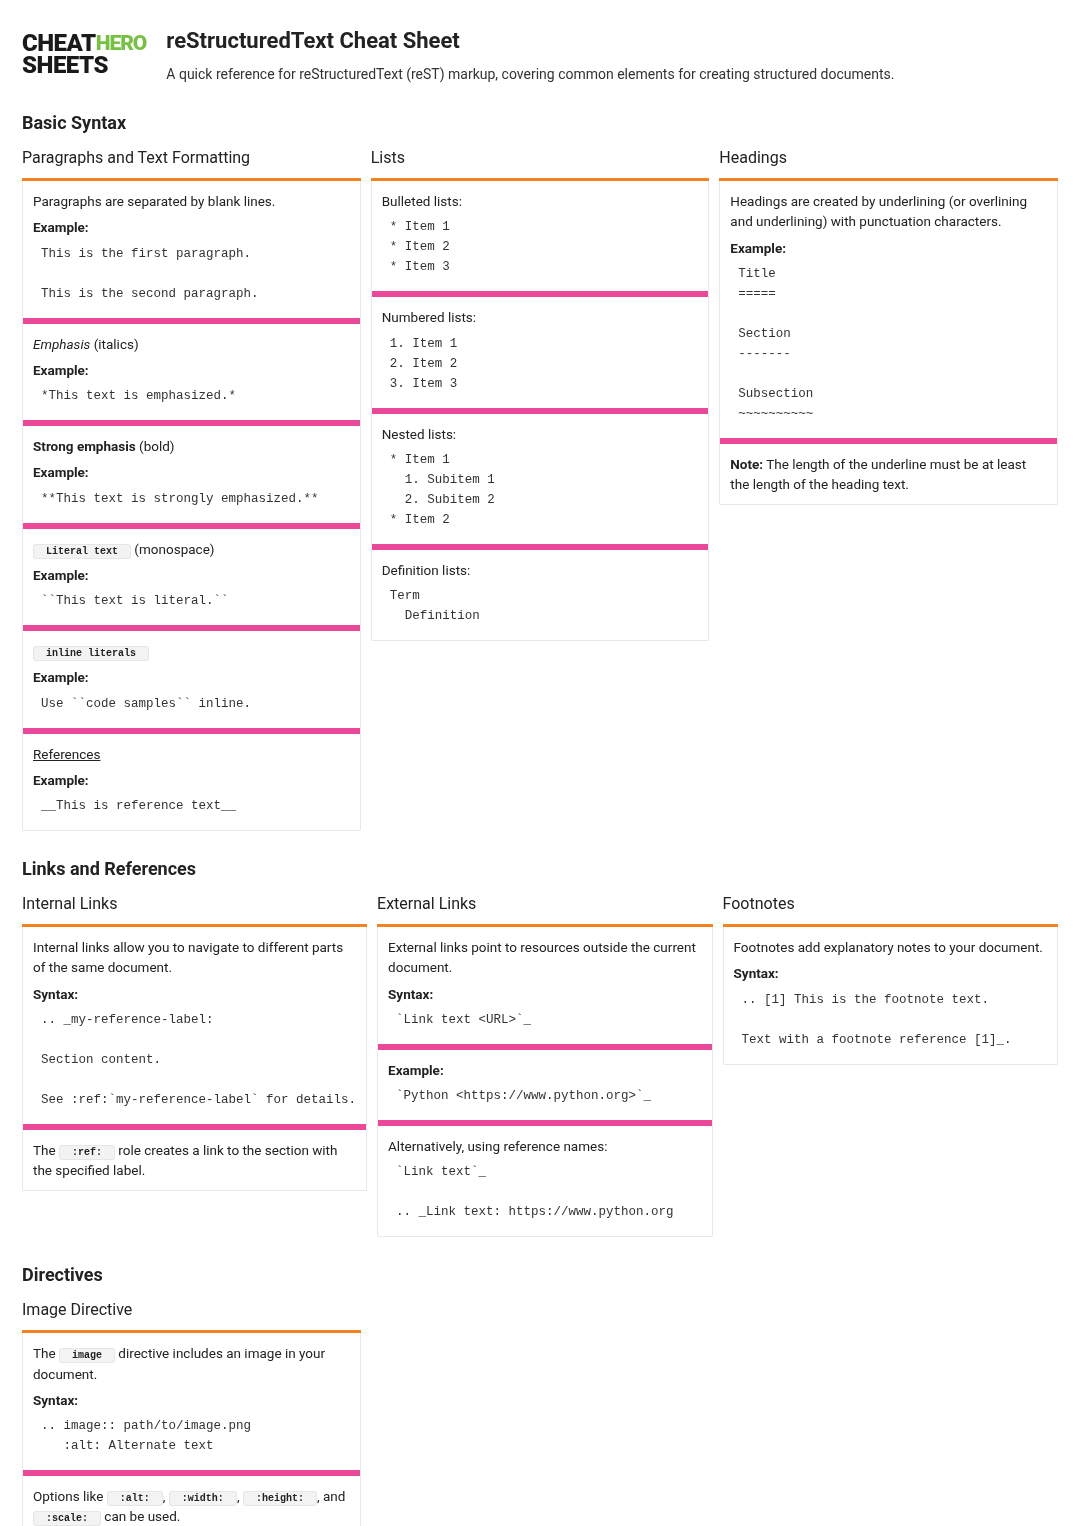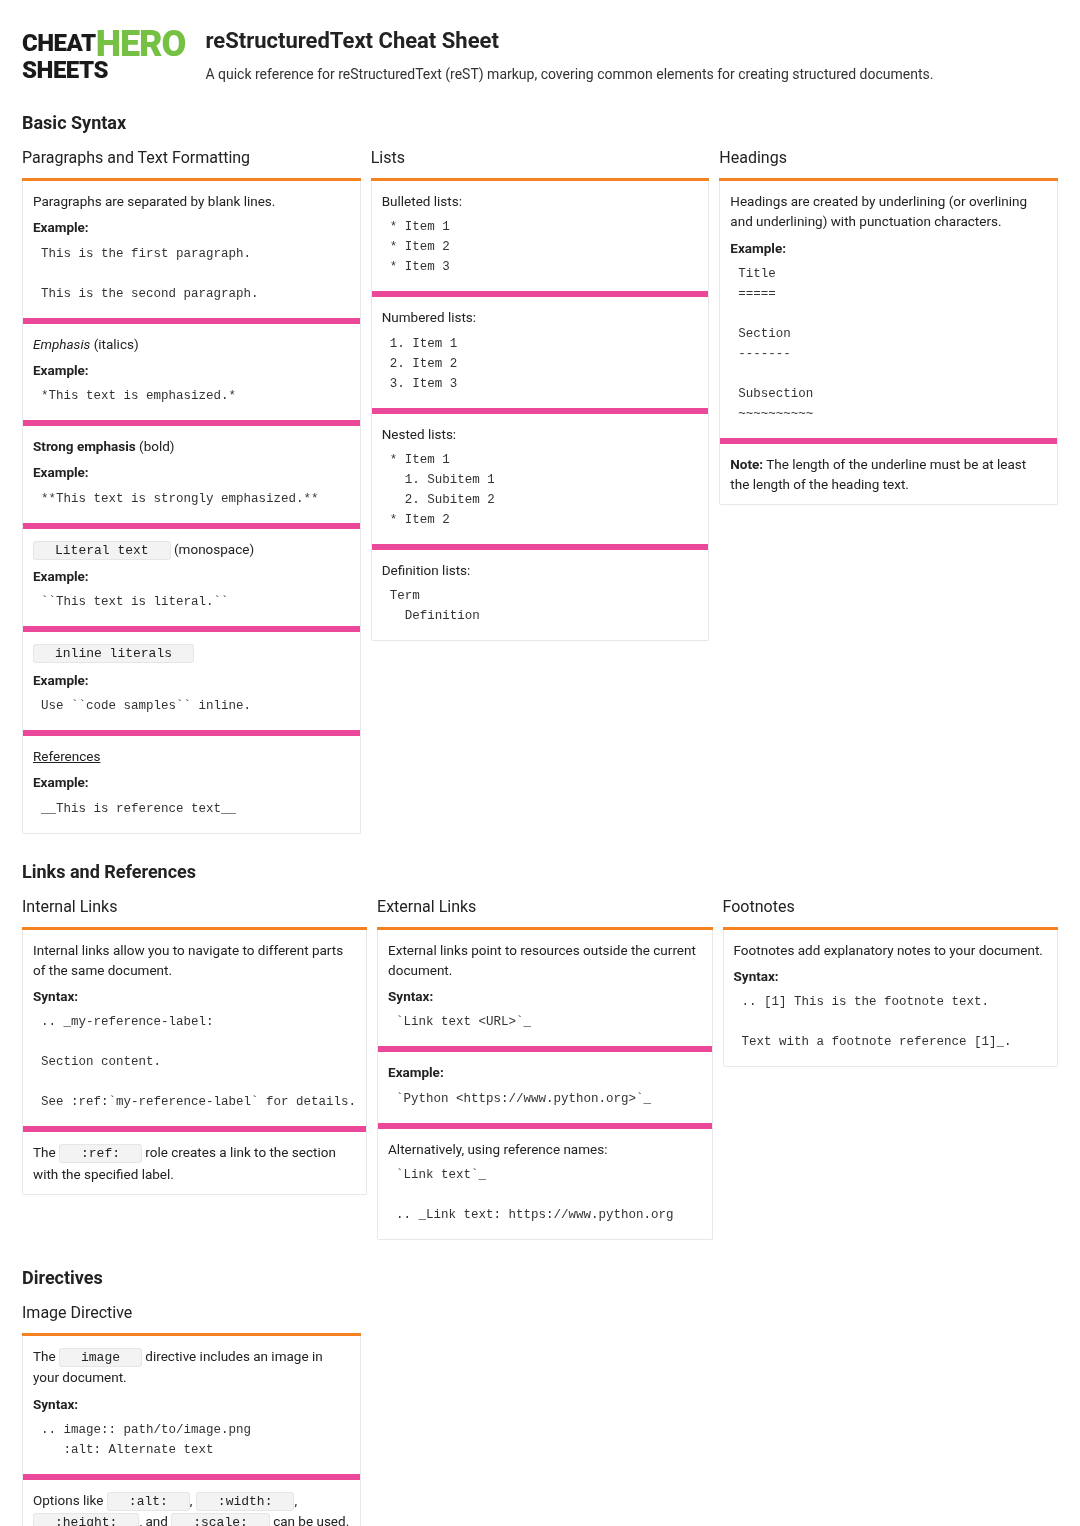--- a/index.html
+++ b/index.html
@@ -9,36 +9,36 @@
   color: #222;
   padding: 24px 22px 14px 22px;
   font-size: 14px;
   line-height: 1.5;
   width: 1080px;
 }
 .header { display: flex; align-items: center; gap: 20px; margin-bottom: 18px; }
 .logo { display: flex; flex-direction: column; line-height: 0.9; font-weight: 900; font-size: 24px; letter-spacing: -0.5px; }
 .logo-line { display: flex; align-items: center; }
 .logo-black { color: #1a1a1a; }
-.logo-green { color: #76c043; font-size: 36px; letter-spacing: -1px; }
+.logo-green { color: #76c043; font-size: 21px; letter-spacing: -1px; }
 .header-text h1 { font-size: 22px; font-weight: 700; margin-bottom: 7px; }
 .header-text p { font-size: 14px; color: #333; }
 h2 { font-size: 18px; font-weight: 700; margin-top: 24px; margin-bottom: 10px; }
 .grid { display: grid; grid-template-columns: 1fr 1fr 1fr; gap: 10px; margin-bottom: 8px; align-items: start; }
 .col-title { font-size: 16px; font-weight: 400; color: #222; margin-bottom: 6px; padding-bottom: 2px; }
 .card-wrap { }
 .accent { height: 3px; background: #f58220; margin-bottom: 0; }
 .card { border: 1px solid #e8e8e8; border-top: none; border-radius: 0 0 2px 2px; }
 .sec { padding: 10px 10px; border-bottom: 6px solid #ec4899; }
 .sec:last-child { border-bottom: none; }
 .sec p { margin-bottom: 6px; font-size: 13.5px; }
 .sec p:last-child { margin-bottom: 0; }
 .label { font-weight: 700; font-size: 13.5px; margin-bottom: 5px; }
 pre { font-family: "SFMono-Regular", Consolas, "Liberation Mono", Menlo, monospace; font-size: 12.5px; white-space: pre; margin: 4px 0 4px 0; padding-left: 8px; color: #333; line-height: 1.6; }
-code { font-family: "SFMono-Regular", Consolas, "Liberation Mono", Menlo, monospace; font-size: 13px; background: #f3f3f3; border: 1px solid #e6e6e6; padding: 1px 21px; border-radius: 3px; }
+code { font-family: "SFMono-Regular", Consolas, "Liberation Mono", Menlo, monospace; font-size: 10px; background: #f3f3f3; border: 1px solid #e6e6e6; padding: 1px 12px; border-radius: 3px; font-weight: bold; }
 .em { font-style: italic; }
 .b { font-weight: 700; }
 .u { text-decoration: underline; }
 .footer { display: flex; justify-content: space-between; font-size: 12.5px; color: #222; margin-top: 30px; }
 .footer a { color: #222; text-decoration: underline; }
 .single { grid-template-columns: 1fr 1fr 1fr; }
 </style>
 </head>
 <body>
 

